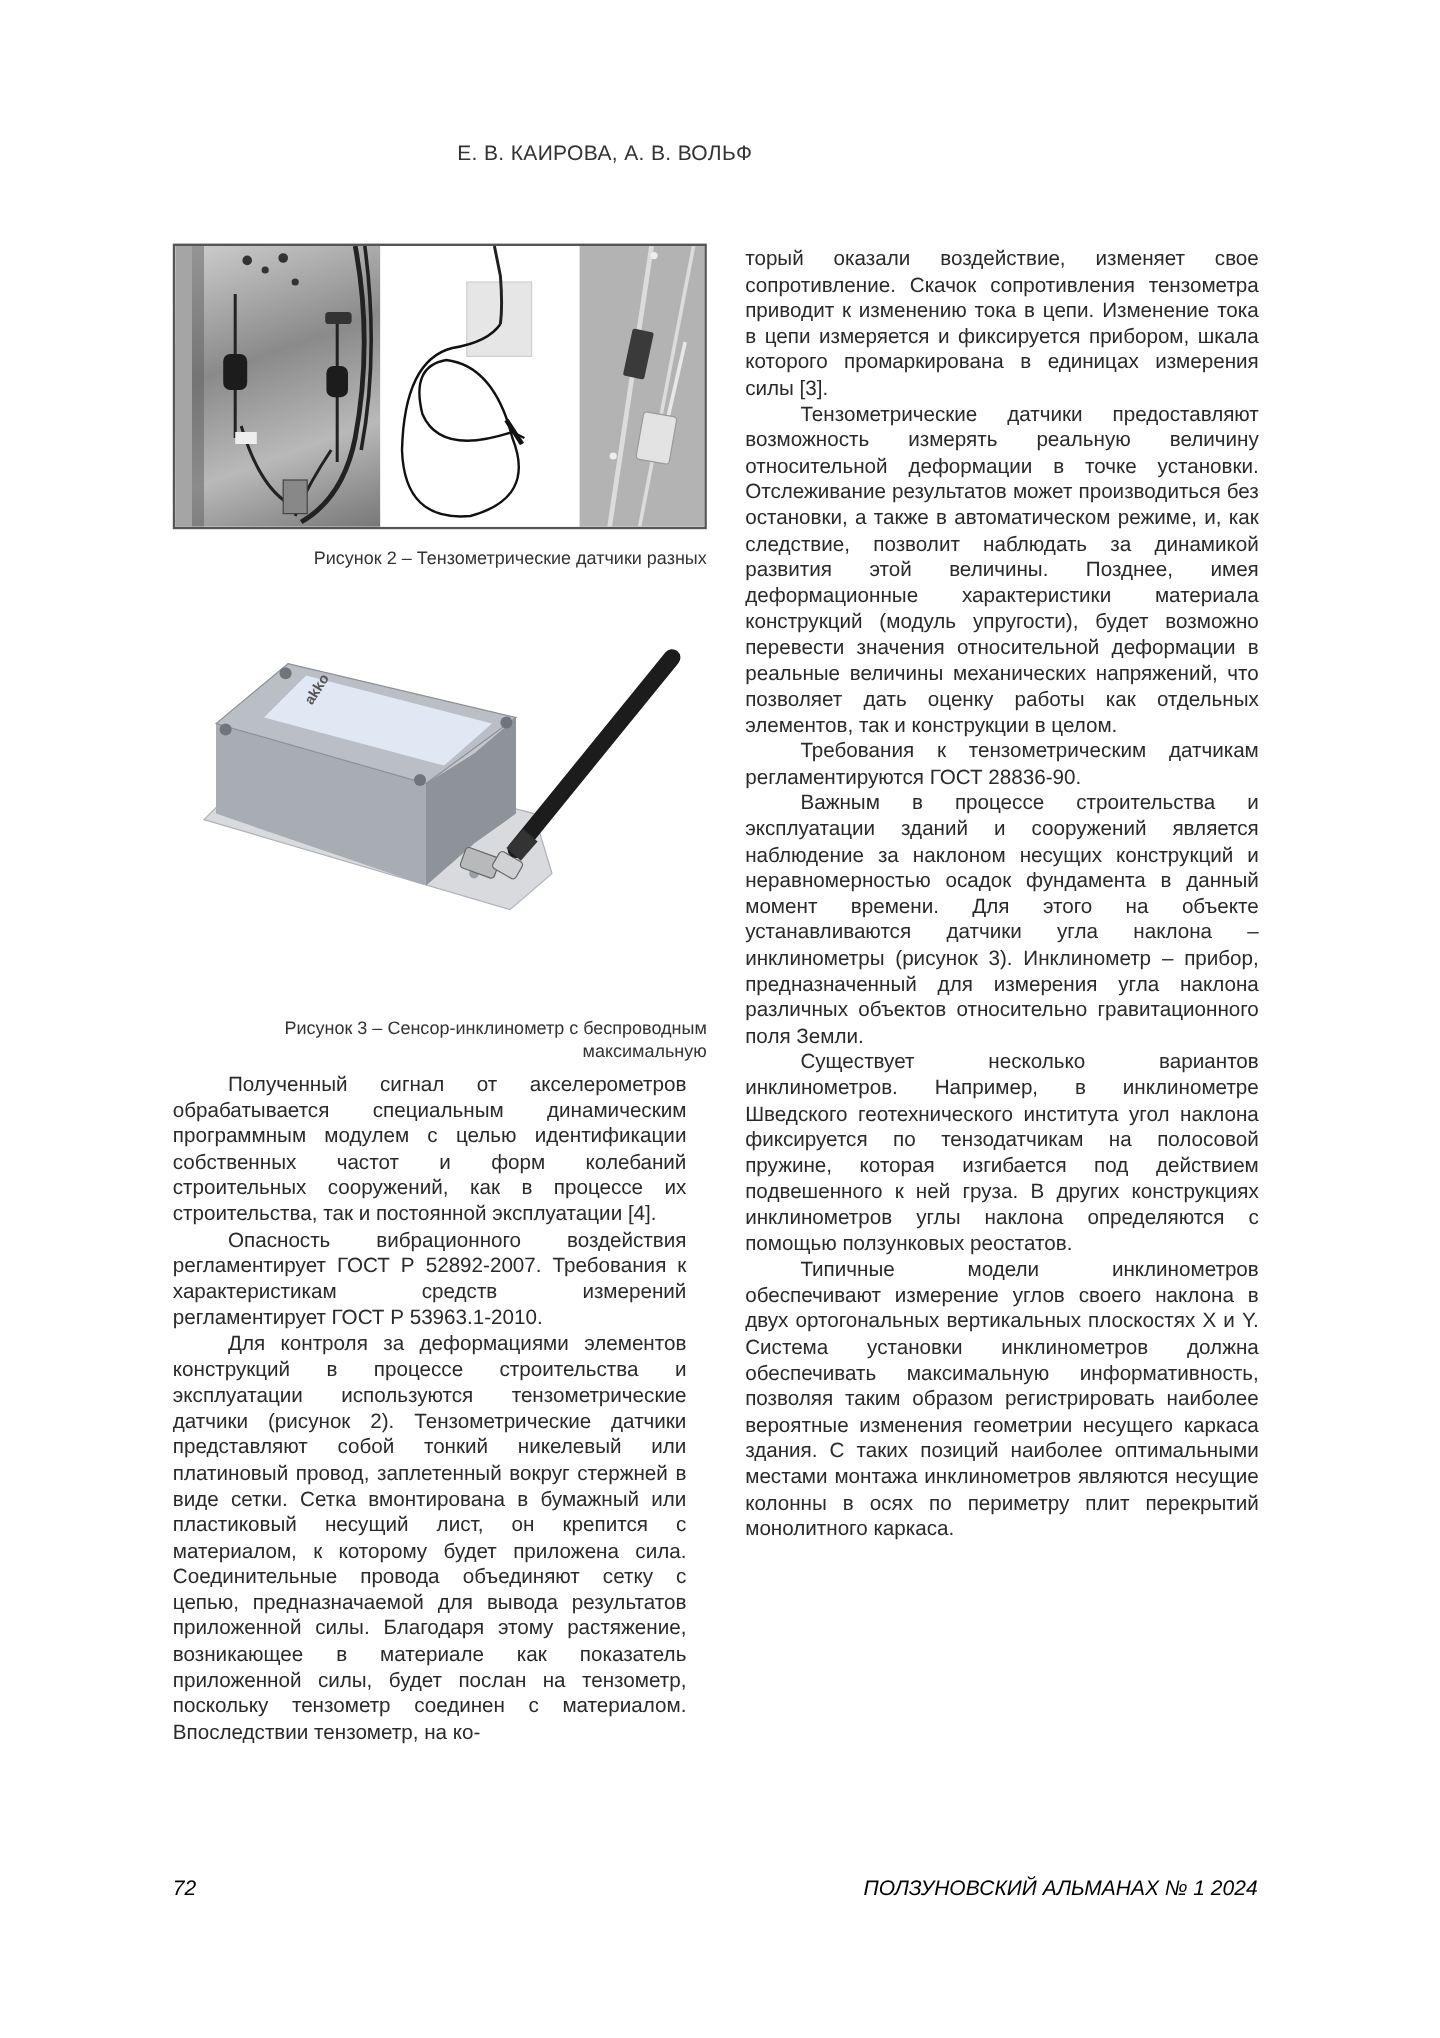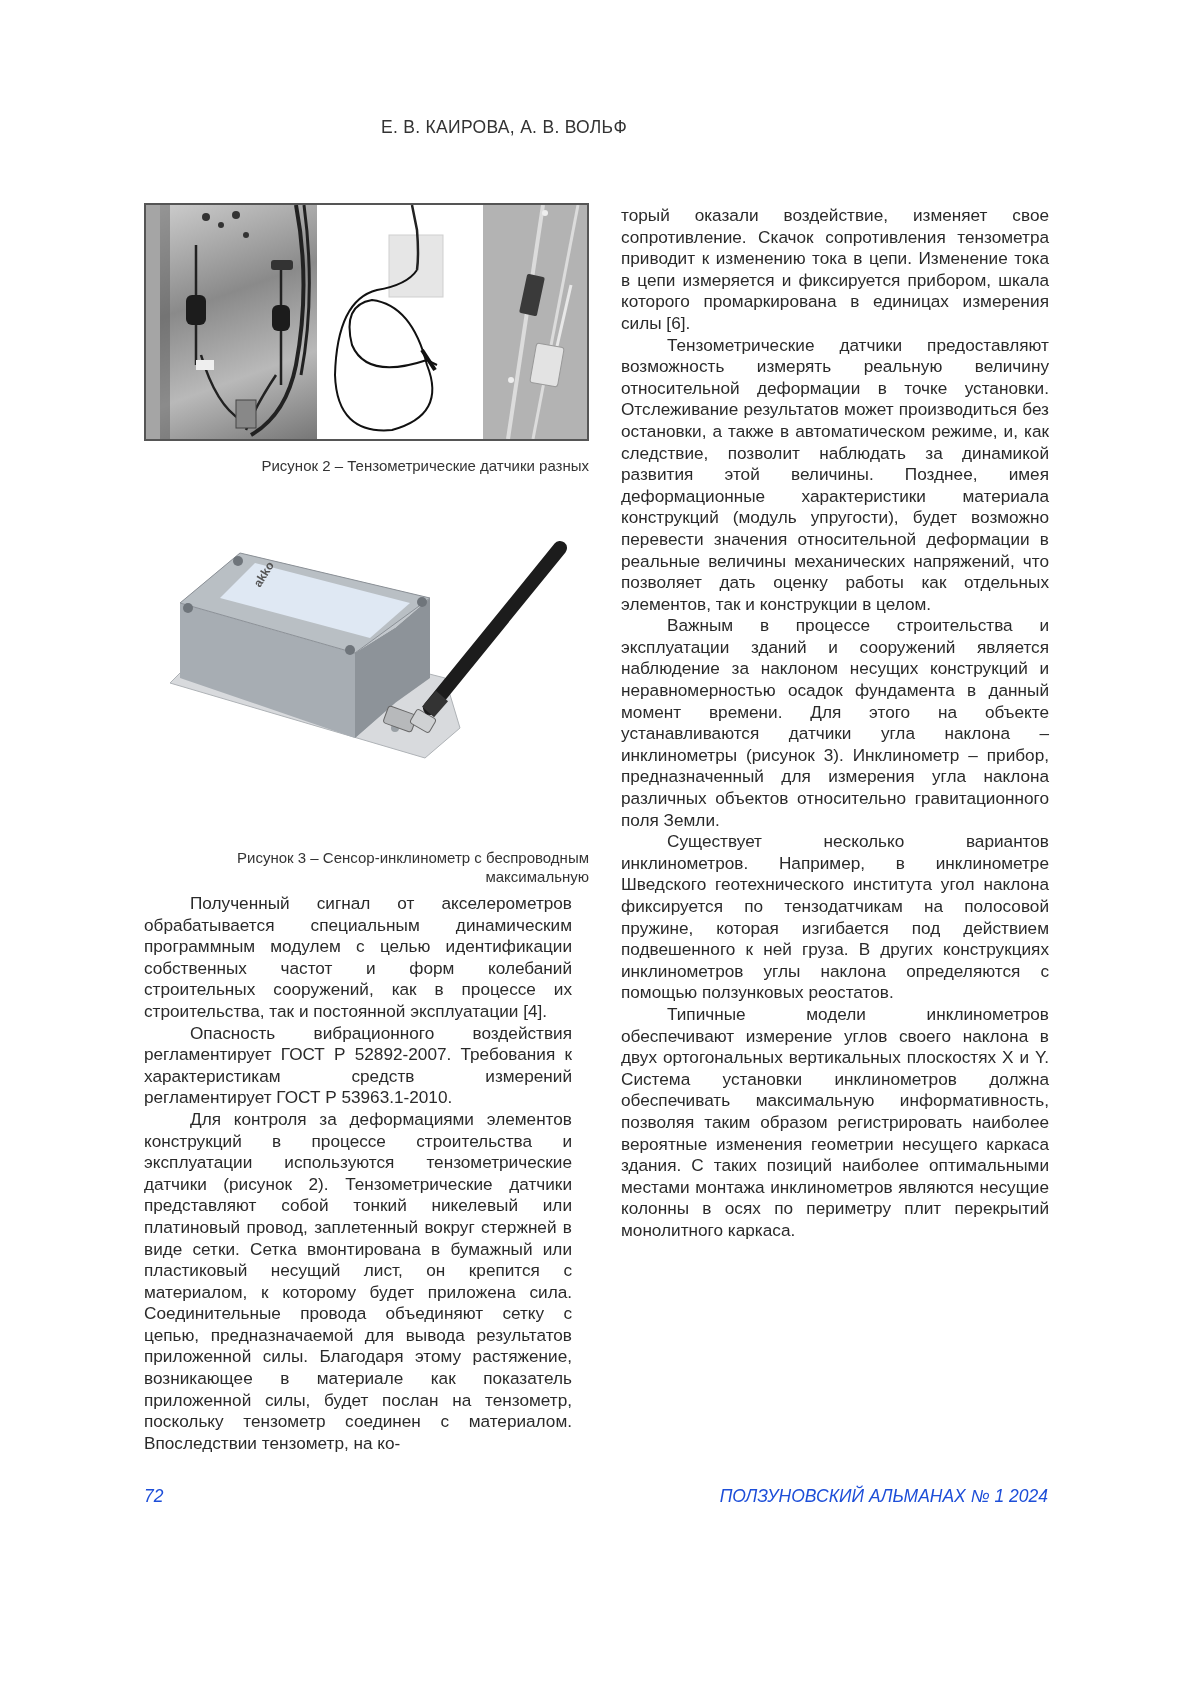--- a/index.html
+++ b/index.html
@@ -23,21 +23,21 @@
   .fig2 .p3 { flex: 1; height: 100%; background: #b3b3b3; position: relative; }
   .caption {
     position: absolute; left: 144px; width: 445px; text-align: right;
     font-size: 15px; line-height: 19px; color: #333;
   }
   .fig3 { position: absolute; left: 160px; top: 528px; width: 420px; height: 285px; }
   .text { font-size: 17.2px; line-height: 21.6px; text-align: justify; hyphens: manual; }
   .text p { margin: 0; text-indent: 46px; }
   .text p.cont { text-indent: 0; }
   .col-left.text { top: 893px; }
-  .footer { position: absolute; top: 1486px; font-size: 17.5px; font-style: italic; color: #1d4ed8; }
+  .footer { position: absolute; top: 1563px; font-size: 17.5px; font-style: italic; color: #000000; }
   .footer.page { left: 144px; }
   .footer.journal { right: 152px; }
 </style>
 </head>
 <body>
 
 <div class="header">Е. В. КАИРОВА, А. В. ВОЛЬФ</div>
 
 <div class="fig2">
   <div class="p1">
@@ -121,21 +121,22 @@
   <div>максимальную</div>
 </div>
 
 <div class="col col-left text">
   <p>Полученный сигнал от акселерометров обрабатывается специальным динамическим программным модулем с целью идентификации собственных частот и форм колебаний строительных сооружений, как в процессе их строительства, так и постоянной эксплуатации [4].</p>
   <p>Опасность вибрационного воздействия регламентирует ГОСТ Р 52892-2007. Требования к характеристикам средств измерений регламентирует ГОСТ Р 53963.1-2010.</p>
   <p>Для контроля за деформациями элементов конструкций в процессе строительства и эксплуатации используются тензометрические датчики (рисунок 2). Тензометрические датчики представляют собой тонкий никелевый или платиновый провод, заплетенный вокруг стержней в виде сетки. Сетка вмонтирована в бумажный или пластиковый несущий лист, он крепится с материалом, к которому будет приложена сила. Соединительные провода объединяют сетку с цепью, предназначаемой для вывода результатов приложенной силы. Благодаря этому растяжение, возникающее в материале как показатель приложенной силы, будет послан на тензометр, поскольку тензометр соединен с материалом. Впоследствии тензометр, на ко-</p>
 </div>
 
 <div class="col col-right text">
-  <p class="cont">торый оказали воздействие, изменяет свое сопротивление. Скачок сопротивления тензометра приводит к изменению тока в цепи. Изменение тока в цепи измеряется и фиксируется прибором, шкала которого промаркирована в единицах измерения силы [6].</p>
+  <p class="cont">торый оказали воздействие, изменяет свое сопротивление. Скачок сопротивления тензометра приводит к изменению тока в цепи. Изменение тока в цепи измеряется и фиксируется прибором, шкала которого промаркирована в единицах измерения силы [3].</p>
   <p>Тензометрические датчики предоставляют возможность измерять реальную величину относительной деформации в точке установки. Отслеживание результатов может производиться без остановки, а также в автоматическом режиме, и, как следствие, позволит наблюдать за динамикой развития этой величины. Позднее, имея деформационные характеристики материала конструкций (модуль упругости), будет возможно перевести значения относительной деформации в реальные величины механических напряжений, что позволяет дать оценку работы как отдельных элементов, так и конструкции в целом.</p>
+  <p>Требования к тензометрическим датчикам регламентируются ГОСТ 28836-90.</p>
   <p>Важным в процессе строительства и эксплуатации зданий и сооружений является наблюдение за наклоном несущих конструкций и неравномерностью осадок фундамента в данный момент времени. Для этого на объекте устанавливаются датчики угла наклона – инклинометры (рисунок 3). Инклинометр – прибор, предназначенный для измерения угла наклона различных объектов относительно гравитационного поля Земли.</p>
   <p>Существует несколько вариантов инклинометров. Например, в инклинометре Шведского геотехнического института угол наклона фиксируется по тензодатчикам на полосовой пружине, которая изгибается под действием подвешенного к ней груза. В других конструкциях инклинометров углы наклона определяются с помощью ползунковых реостатов.</p>
   <p>Типичные модели инклинометров обеспечивают измерение углов своего наклона в двух ортогональных вертикальных плоскостях X и Y. Система установки инклинометров должна обеспечивать максимальную информативность, позволяя таким образом регистрировать наиболее вероятные изменения геометрии несущего каркаса здания. С таких позиций наиболее оптимальными местами монтажа инклинометров являются несущие колонны в осях по периметру плит перекрытий монолитного каркаса.</p>
 </div>
 
 <div class="footer page">72</div>
 <div class="footer journal">ПОЛЗУНОВСКИЙ АЛЬМАНАХ № 1 2024</div>
 
 </body></html>

